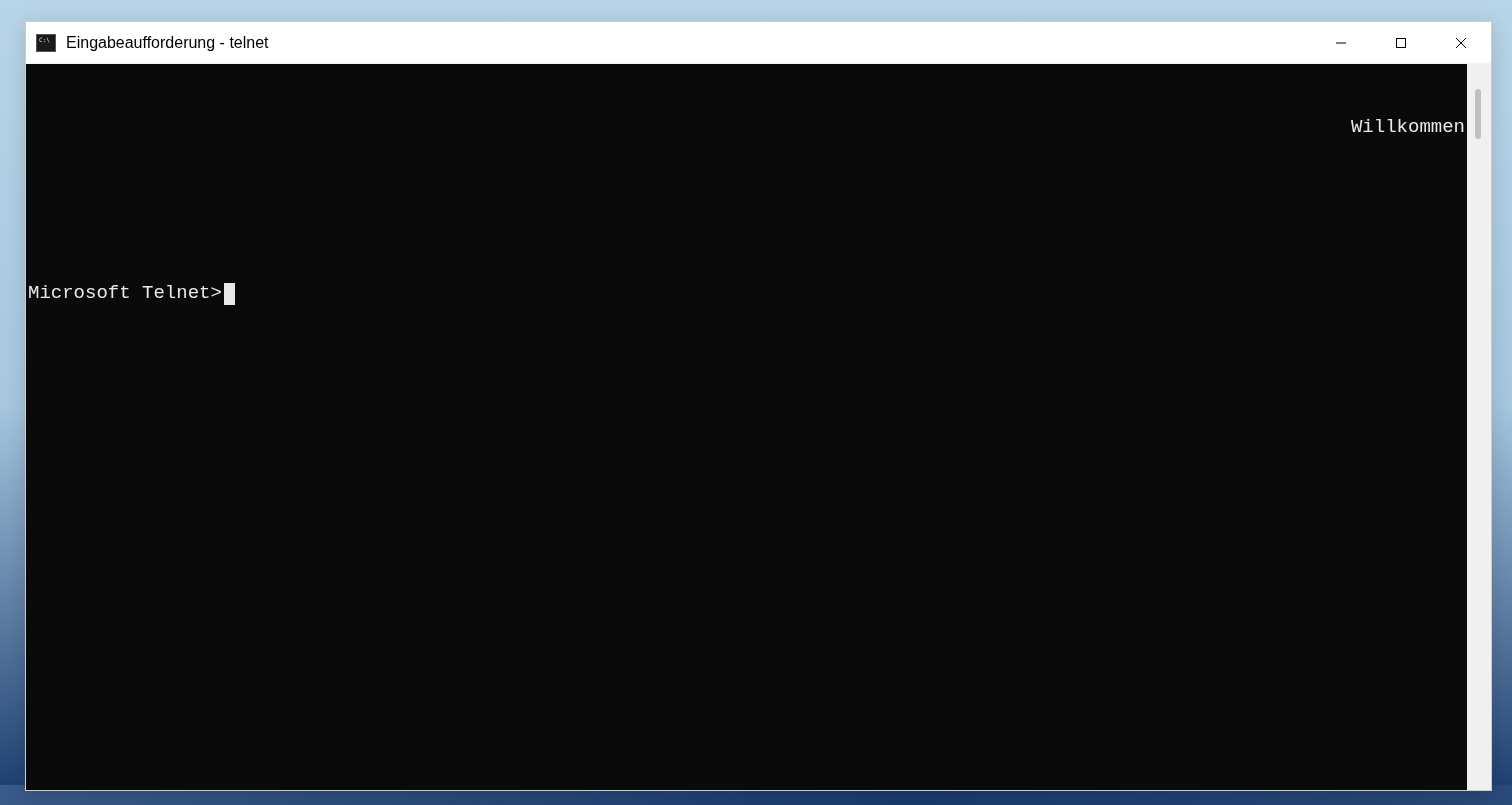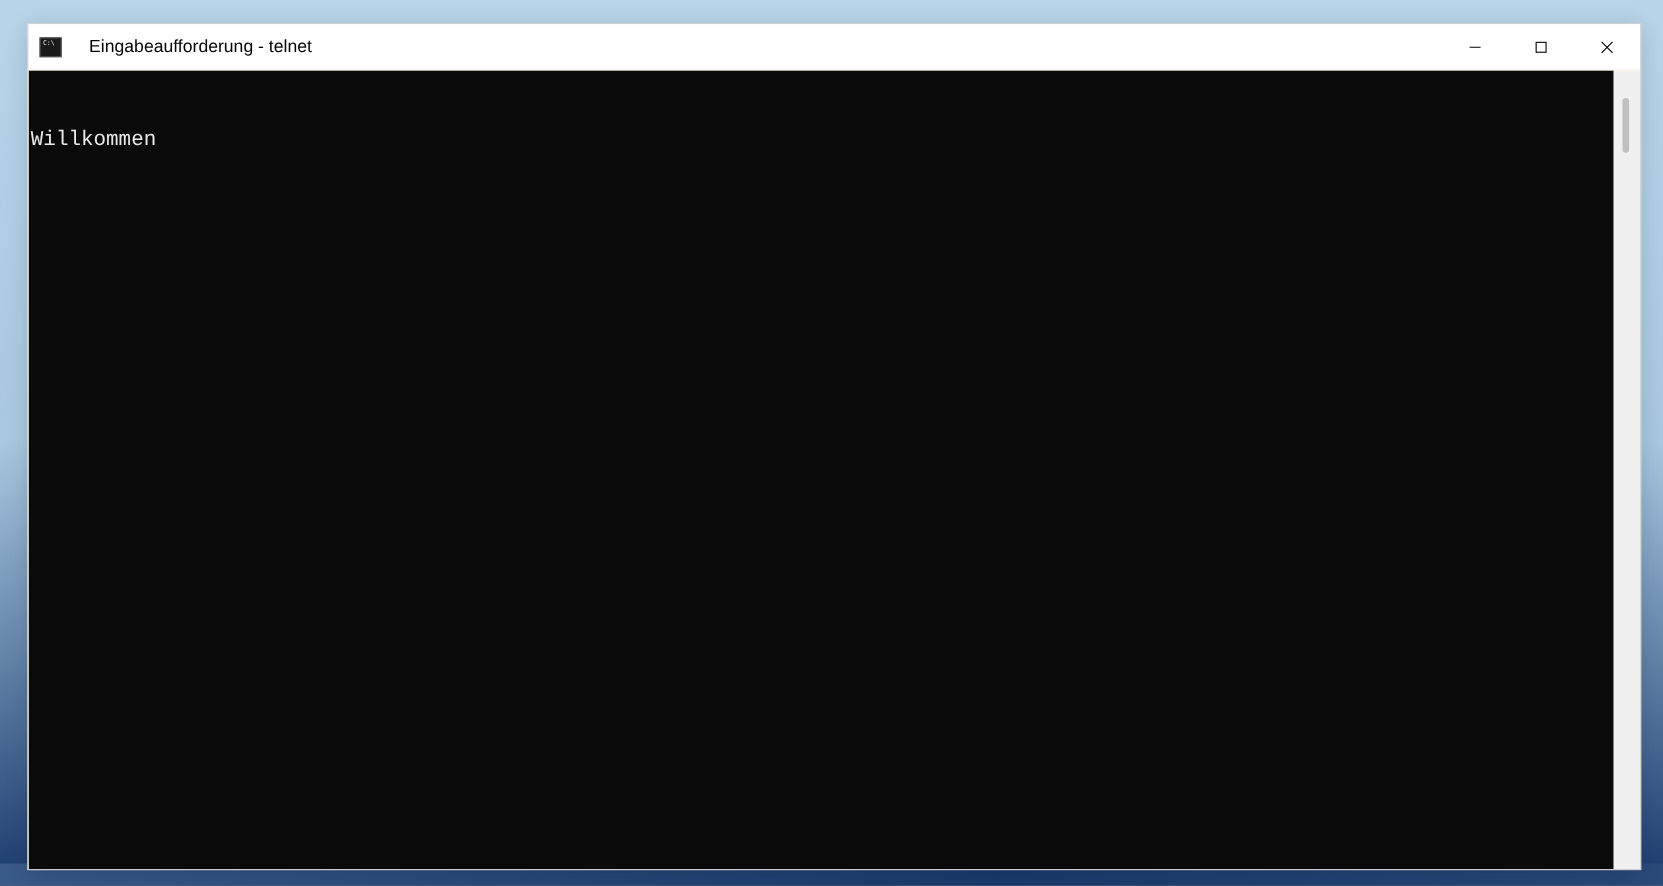--- a/index.html
+++ b/index.html
@@ -45,21 +45,21 @@
       display: flex;
       align-items: center;
       justify-content: space-between;
       padding-left: 10px;
       border-bottom: 1px solid rgba(0,0,0,0.05);
     }
     
     .titlebar-left {
       display: flex;
       align-items: center;
-      gap: 25px;
+      gap: 10px;
     }
     
     .app-icon {
       width: 20px;
       height: 18px;
       background: #1a1a1a;
       border: 1px solid #555;
       position: relative;
       display: flex;
       align-items: flex-start;
@@ -96,22 +96,23 @@
     }
     
     .window-control svg {
       width: 12px;
       height: 12px;
     }
     
     .content-area {
       flex: 1;
       display: flex;
-      background: #fef9c3;
+      background: #0ea5e9;
       overflow: hidden;
+      text-align: right;
     }
     
     .terminal {
       flex: 1;
       background: #0a0a0a;
       padding: 4px 2px;
       font-family: Consolas, "Courier New", monospace;
       font-size: 19px;
       line-height: 1.25;
       color: #e8e8e8;
@@ -188,18 +189,21 @@
         </svg>
       </div>
     </div>
   </div>
 
   <div class="content-area">
     <div class="terminal">
       <span class="terminal-line">Willkommen</span>
       <span class="terminal-line"></span>
       <span class="terminal-line"></span>
+      <div class="prompt-line">
+        <span>Microsoft Telnet&gt;</span><span class="cursor-block"></span>
+      </div>
     </div>
     <div class="scrollbar-area">
       <div class="scrollbar-thumb"></div>
     </div>
   </div>
 </div>
 
 </body></html>

